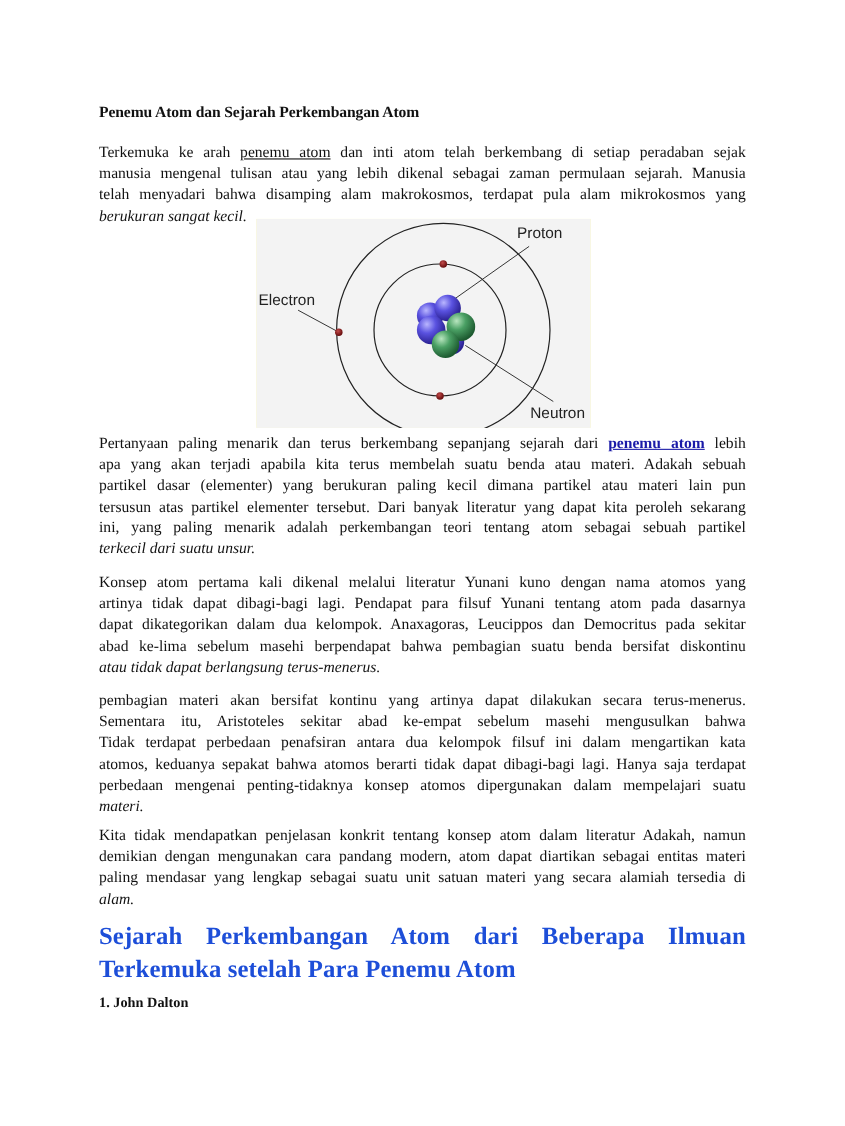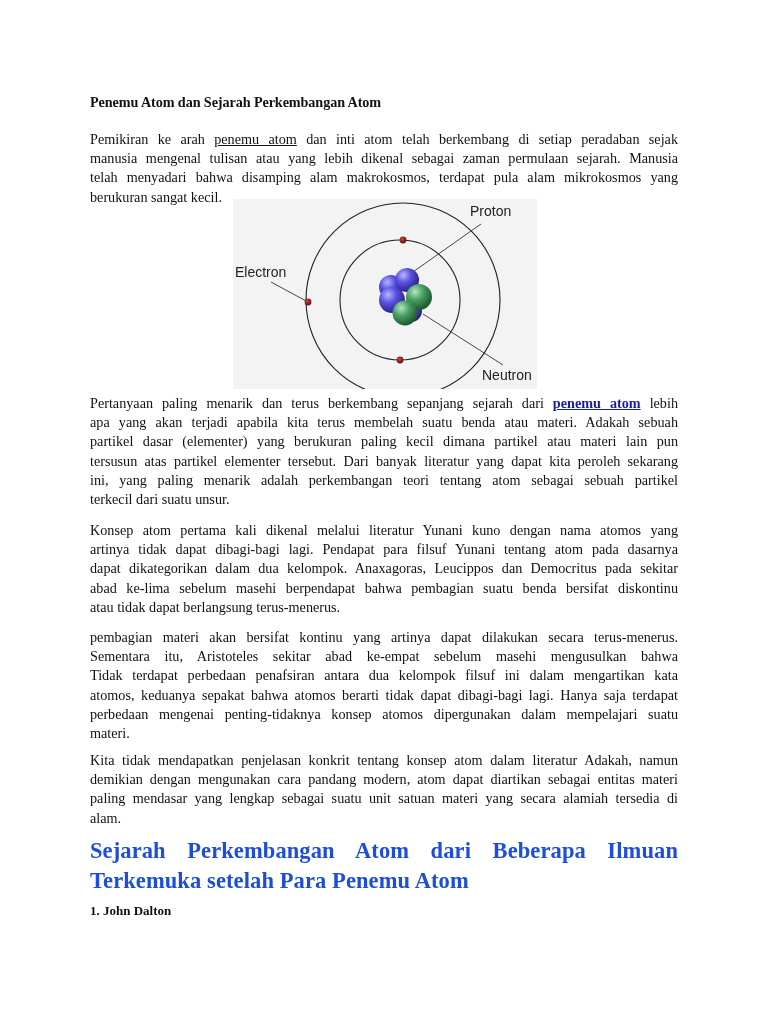--- a/index.html
+++ b/index.html
@@ -3,39 +3,39 @@
 <meta charset="utf-8">
 <style>
   html, body { margin:0; padding:0; background:#ffffff; }
   body { width:768px; height:1024px; position:relative; overflow:hidden;
          font-family:"Liberation Serif", "DejaVu Serif", serif; color:#111; }
   .page { position:absolute; left:0; top:0; width:768px; height:1024px; background:#fff; }
   .title { position:absolute; left:90px; top:94px; font-size:14.2px; font-weight:bold; letter-spacing:-0.1px; }
   .para { position:absolute; left:90px; width:588px; font-size:14.2px; line-height:19.2px;
           text-align:justify; margin:0; }
   .para .ln { display:block; text-align:justify; text-align-last:justify; white-space:nowrap; }
-  .para .ln.last { text-align-last:left; }
+  .para .ln.last { text-align-last:left;font-style:italic; }
   .u-link { text-decoration:underline; }
   .blue-link { color:#1a1aa8; font-weight:bold; text-decoration:underline; }
   .figure { position:absolute; left:233px; top:199px; width:304px; height:190px; background:#fef9c3; }
   .heading { position:absolute; left:90px; top:836px; width:588px; color:#1d4ed8;
              font-size:22.5px; font-weight:bold; line-height:30px; letter-spacing:0.1px; }
   .heading .ln { display:block; white-space:nowrap; }
   .heading .ln.j { text-align:justify; text-align-last:justify; }
   .sub { position:absolute; left:90px; top:903px; font-size:13px; font-weight:bold;text-align:center; }
 </style>
 </head>
 <body>
 
 <div class="page">
 
   <div class="title">Penemu Atom dan Sejarah Perkembangan Atom</div>
 
   <div class="para" style="top:130px;">
-    <span class="ln"><span>Pemikiran ke arah </span><span class="u-link">penemu atom</span><span> dan inti atom telah berkembang di setiap peradaban sejak</span></span>
+    <span class="ln"><span>Terkemuka ke arah </span><span class="u-link">penemu atom</span><span> dan inti atom telah berkembang di setiap peradaban sejak</span></span>
     <span class="ln">manusia mengenal tulisan atau yang lebih dikenal sebagai zaman permulaan sejarah. Manusia</span>
     <span class="ln">telah menyadari bahwa disamping alam makrokosmos, terdapat pula alam mikrokosmos yang</span>
     <span class="ln last">berukuran sangat kecil.</span>
   </div>
 
   <div class="figure">
     <svg width="304" height="190" viewBox="0 0 304 190" xmlns="http://www.w3.org/2000/svg">
       <defs>
         <radialGradient id="gBlue" cx="35%" cy="30%" r="70%">
           <stop offset="0%" stop-color="#b9b6ff"></stop>

